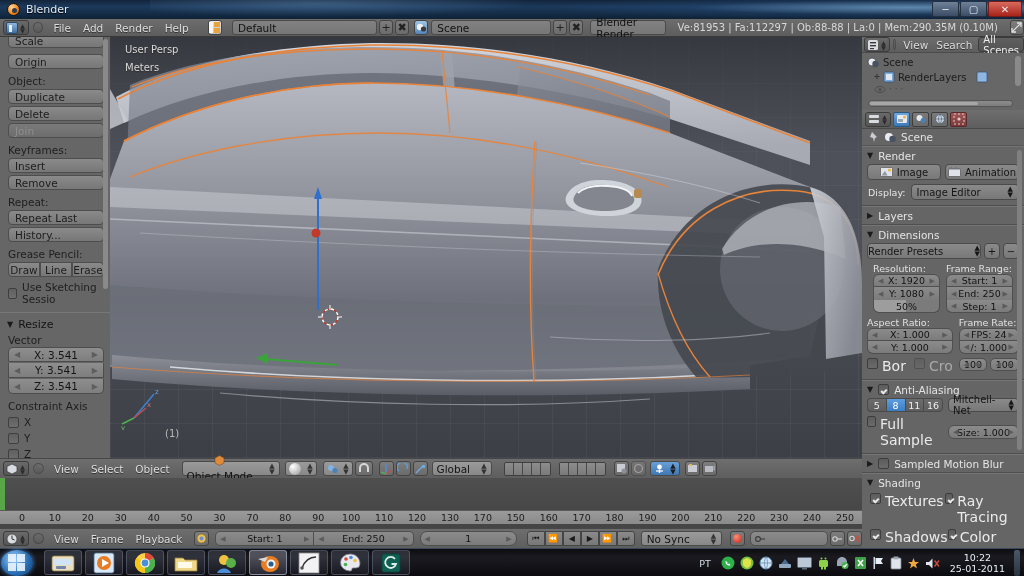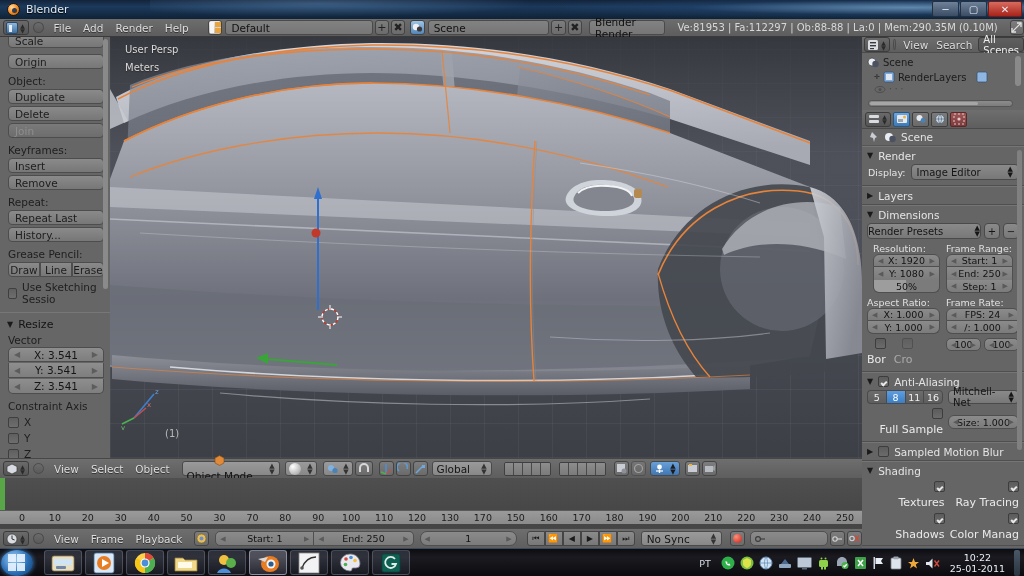--- a/index.html
+++ b/index.html
@@ -163,21 +163,21 @@
   .rnum.mid{border-radius:0;border-top:none;border-bottom:none;}
   .rnum.top{border-radius:6px 6px 0 0;}
   .rnum.bot{border-radius:0 0 6px 6px;border-top:none;}
   .colhead{font-size:9.5px;color:#e0e0e0;}
   .aabtn{flex:1;height:14px;border:1px solid #4a4a4a;border-right:none;
     background:linear-gradient(180deg,#6c6c6c,#5e5e5e);font-size:9.5px;color:#efefef;
     display:flex;align-items:center;justify-content:center;}
   .aabtn.on{background:linear-gradient(180deg,#5e9de0,#3c7ec4);color:#fff;}
   .aabtn:first-child{border-radius:4px 0 0 4px;}
   .aabtn:last-child{border-radius:0 4px 4px 0;border-right:1px solid #4a4a4a;}
-  .ck { display:flex;align-items:flex-end;gap:4px;font-size:11px;color:#eaeaea;flex-direction:column; }
+  .ck { display:flex;align-items:flex-start;gap:4px;font-size:14px;color:#eaeaea; }
   .ckbox{width:11px;height:11px;border-radius:2px;border:1px solid #3d3d3d;
     background:linear-gradient(180deg,#5c5c5c,#6b6b6b);position:relative;}
   .ckbox.on:after{content:"";position:absolute;left:2px;top:4px;width:4px;height:2px;
     border-left:2px solid #e8e8e8;border-bottom:2px solid #e8e8e8;transform:rotate(-45deg);}
   .props-scroll{position:absolute;right:2px;top:40px;width:5px;height:300px;border-radius:3px;background:#808080;}
 
   
   .taskbar { position:absolute; left:0; top:548px; width:1024px; height:28px;
     background:linear-gradient(180deg,#0d0d10 0%,#1a1a20 30%,#0b0b0f 100%);
     border-top:1px solid #3a4a5c; display:flex; align-items:center; }
@@ -222,21 +222,21 @@
     <div class="hdr-menu">Render</div>
     <div class="hdr-menu">Help</div>
     <div style="width:12px"></div>
     <div class="sqbtn" style="background:linear-gradient(180deg,#e8e8e8,#bdbdbd);">
       <svg width="11" height="11" viewBox="0 0 11 11">
           <rect x="0" y="0" width="4" height="11" fill="#f5f5f5"></rect>
           <rect x="5" y="0" width="6" height="5" fill="#e8a33d"></rect>
           <rect x="5" y="6" width="6" height="5" fill="#e8a33d"></rect>
         </svg>
     </div>
-    <div class="field" style="width:155px;margin-left:3px;">Default</div>
+    <div class="field" style="width:155px;margin-left:10px;">Default</div>
     <div class="sqbtn">+</div>
     <div class="sqbtn">✖</div>
     <div class="sqbtn" style="margin-left:5px;background:linear-gradient(180deg,#9ec5e6,#5285b8);">
       <svg width="11" height="11" viewBox="0 0 11 11">
           <circle cx="4" cy="5" r="3.2" fill="#f0f0f0"></circle>
           <circle cx="7.5" cy="7" r="2.6" fill="#3a3a3a"></circle>
         </svg>
     </div>
     <div class="field" style="width:128px;margin-left:3px;">Scene</div>
     <div class="sqbtn">+</div>
@@ -767,20 +767,38 @@
             <circle cx="8.5" cy="8" r="3.2" fill="#4a5160"></circle>
           </svg>
         <span>Scene</span>
       </div>
 
       <div class="sect">
         <div class="secthead">
           <span class="tri">▼</span>
           <span>Render</span>
         </div>
+        <div style="display:flex;gap:4px;padding:0 5px 4px 5px;">
+          <div class="rbtn" style="flex:1;">
+            <svg width="13" height="12" viewBox="0 0 13 12">
+                <rect x="0.5" y="1.5" width="12" height="9" rx="1" fill="#dfe3e9" stroke="#555" stroke-width="0.7"></rect>
+                <circle cx="9.5" cy="4" r="1.6" fill="#e8b54a"></circle>
+                <path d="M1.5 9.5 L5 5 L7.5 9.5 Z" fill="#8e97a4"></path>
+              </svg>
+            <span>Image</span>
+          </div>
+          <div class="rbtn" style="flex:1;">
+            <svg width="13" height="12" viewBox="0 0 13 12">
+                <rect x="0.5" y="3" width="12" height="7.5" rx="1" fill="#dfe3e9" stroke="#555" stroke-width="0.7"></rect>
+                <path d="M0.5 3 L3 0.8 L5.5 3 Z" fill="#6b7480"></path>
+                <path d="M5.5 3 L8 0.8 L10.5 3 Z" fill="#6b7480"></path>
+              </svg>
+            <span>Animation</span>
+          </div>
+        </div>
         <div style="display:flex;align-items:center;gap:5px;padding:0 5px 5px 6px;">
           <span style="font-size:9.5px;color:#e4e4e4;">Display:</span>
           <div class="rbtn" style="flex:1;justify-content:space-between;padding:0 5px;">
             <span>Image Editor</span>
             <span style="font-size:7px;line-height:6px;">▲<br>▼</span>
           </div>
         </div>
       </div>
 
       <div class="sect">

